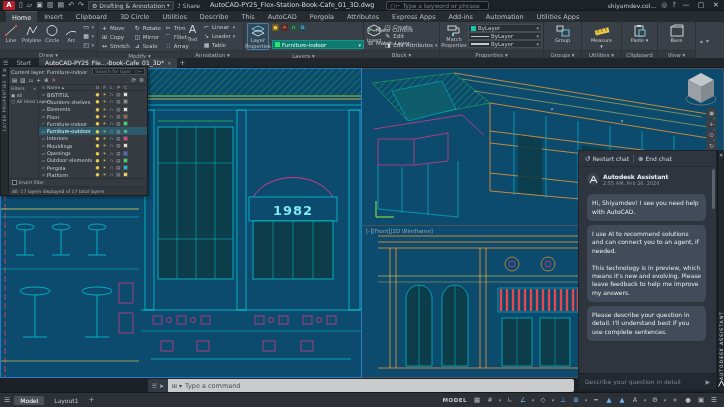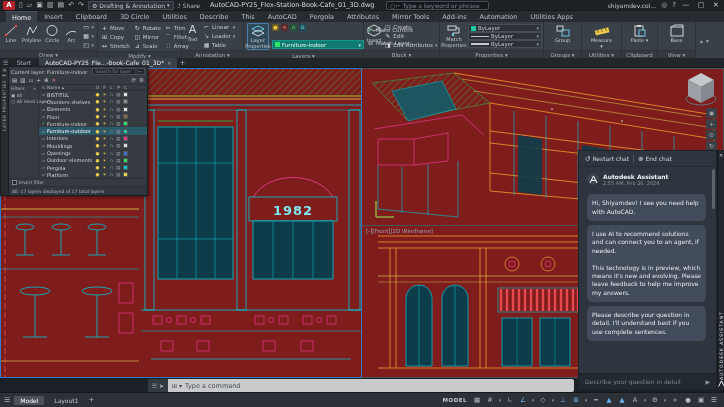--- a/index.html
+++ b/index.html
@@ -42,21 +42,21 @@
 .dropfield{display:flex;align-items:center;gap:2px;background:#2b3137;border:1px solid #464d54;height:8px;padding:0 2px;font-size:5.5px;color:#c3c8cc;width:74px;}
 .dropfield .ln{flex:0 0 18px;height:1px;background:#c3c8cc;}
 .caret{margin-left:auto;font-size:5px;color:#9aa0a6;}
 #ribend{display:flex;align-items:center;gap:3px;padding:0 4px;color:#9aa0a6;font-size:6px;}
 
 #filetabs{position:absolute;left:0;top:58px;width:724px;height:10px;background:#21262b;display:flex;align-items:center;gap:2px;padding-left:3px;border-bottom:1px solid #14181b;}
 .ftab{font-size:6px;color:#b3b9bf;padding:1px 6px;height:10px;line-height:8px;display:flex;align-items:center;gap:3px;}
 .ftab.active{background:#3a4047;color:#e8eaec;}
 
 #canvas{position:absolute;left:0;top:68px;width:724px;height:324px;background:#1b2127;}
-.viewport{position:absolute;background:#7f1d1d;}
+.viewport{position:absolute;background:#0c4a6e;}
 #vp-left{left:0;top:0;width:362px;height:310px;border:1px solid #2f7bc4;}
 #vp-iso{left:362px;top:0;width:362px;height:158px;border:1px solid #4a525a;border-left:none;}
 #vp-elev{left:362px;top:158px;width:362px;height:152px;border:1px solid #4a525a;border-left:none;border-top:none;}
 .vplabel{position:absolute;font-size:5.5px;color:#9aa2aa;z-index:5;white-space:nowrap;}
 .year{font-size:13px;font-weight:bold;fill:#7fe9f2;letter-spacing:1px;}
 
 #viewcube{position:absolute;left:684px;top:3px;z-index:6;}
 #navbar{position:absolute;left:706px;top:40px;z-index:6;display:flex;flex-direction:column;gap:1px;}
 #navbar span{width:11px;height:10px;background:#3a4046;color:#aeb4ba;font-size:6px;text-align:center;line-height:10px;border-radius:1px;}
 
@@ -172,21 +172,21 @@
       <span class="rtab active">Home</span>
       <span class="rtab">Insert</span>
       <span class="rtab">Clipboard</span>
       <span class="rtab">3D Circle</span>
       <span class="rtab">Utilities</span>
       <span class="rtab">Describe</span>
       <span class="rtab">This</span>
       <span class="rtab">AutoCAD</span>
       <span class="rtab">Pergola</span>
       <span class="rtab">Attributes</span>
-      <span class="rtab">Mirror Tools</span>
+      <span class="rtab">Express Apps</span>
       <span class="rtab">Add-ins</span>
       <span class="rtab">Automation</span>
       <span class="rtab">Utilities Apps</span>
     </div>
 
   <div id="ribbon">
 
     <div class="panel" style="width:98px;">
       <div class="ptools">
         <div class="bigbtn">

